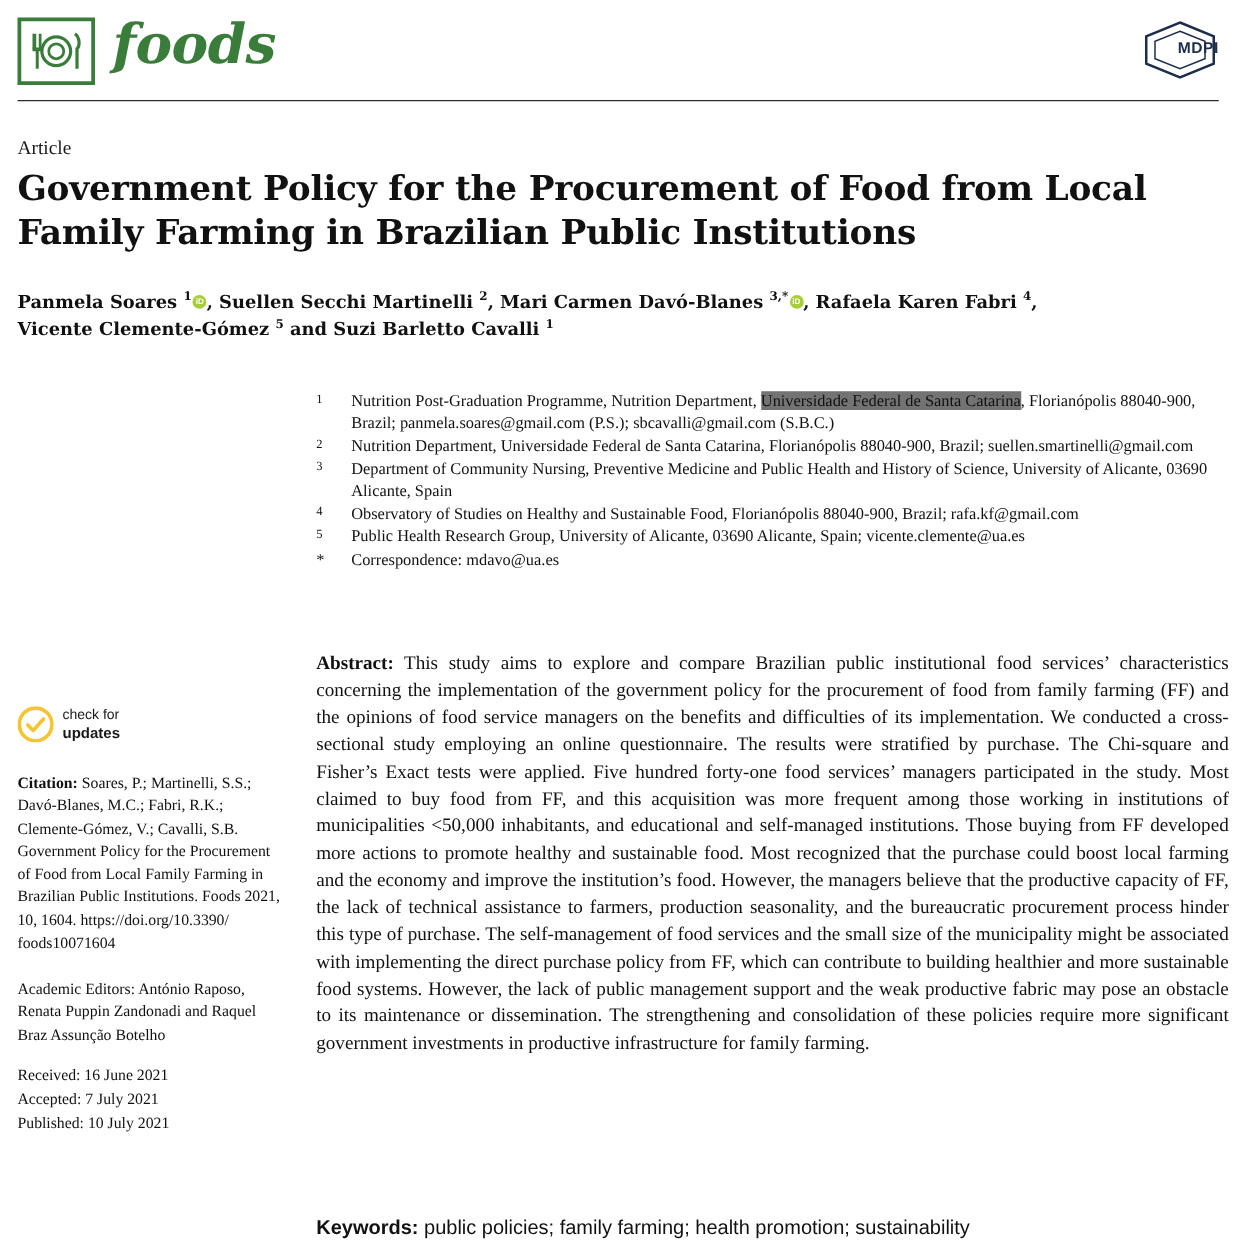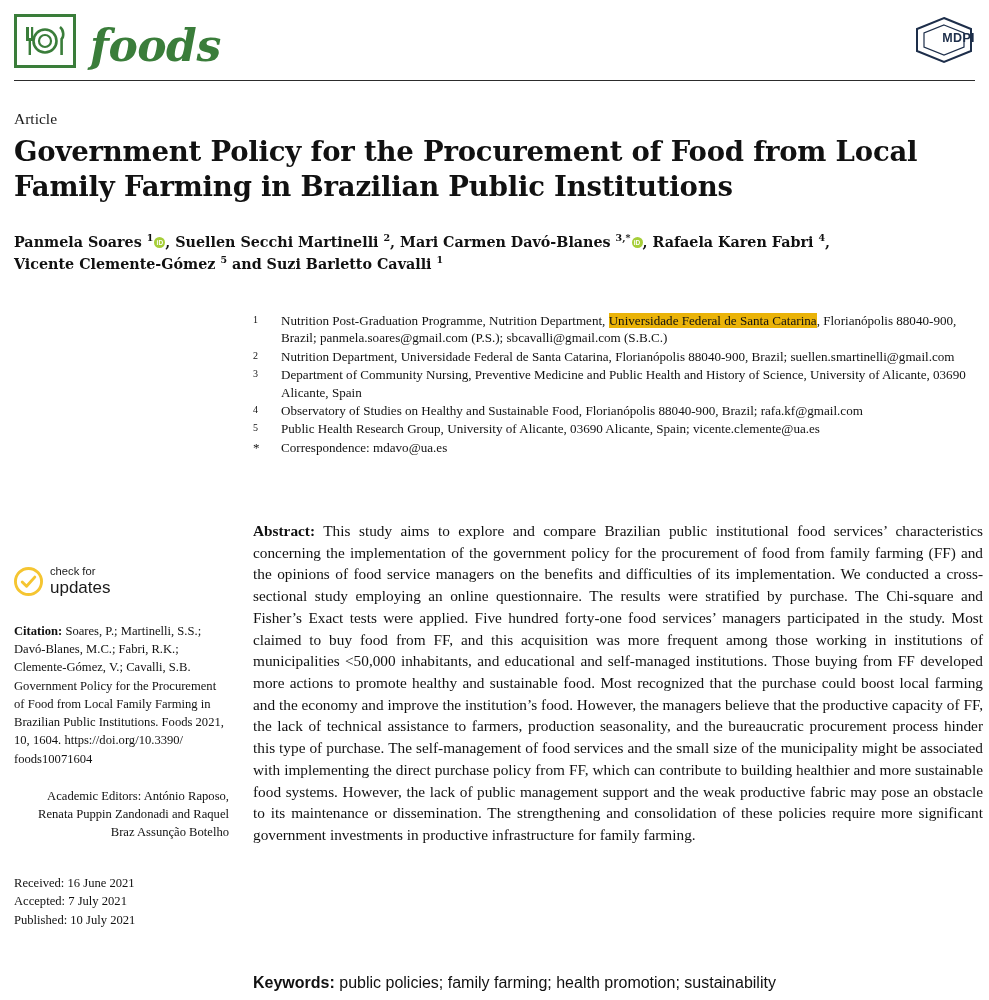--- a/index.html
+++ b/index.html
@@ -26,21 +26,21 @@
   
   .masthead {
     position: absolute;
     top: 14px;
     left: 14px;
     right: 14px;
     height: 62px;
   }
   .journal-wrap {
     display: flex;
-    align-items: flex-end;
+    align-items: flex-start;
     gap: 14px;
   }
   .journal-logo {
     width: 62px;
     height: 54px;
     border: 3px solid #3a7d3a;
     box-sizing: border-box;
     display: flex;
     align-items: center;
     justify-content: center;
@@ -169,21 +169,21 @@
     font-size: 10px;
     padding-top: 1px;
     text-align: left;
   }
   .affil-num.star {
     font-size: 13px;
     padding-top: 0;
   }
   .affil-text { flex: 1; }
   .highlight {
-    background: #eab308;
+    background: #737373;
   }
 
   
   .abstract {
     position: absolute;
     left: 253px;
     top: 520px;
     width: 730px;
     font-family: "Liberation Serif", serif;
     font-size: 15.3px;
@@ -224,28 +224,27 @@
     width: 29px;
     height: 29px;
     flex: 0 0 29px;
   }
   .cu-text {
     font-family: "Liberation Sans", sans-serif;
     font-size: 11.2px;
     line-height: 1.2;
     color: #1a1a1a;
   }
-  .cu-text .bold { font-weight: normal; font-size: 17px; }
+  .cu-text .bold { font-weight: bold; font-size: 12px; }
   .citation {
     margin-bottom: 19px;
   }
   .citation .lbl { font-weight: bold; }
   .academic {
-    margin-bottom: 32px;
-    text-align: right;
+    margin-bottom: 14px;
   }
   .dates div { line-height: 1.5; }
 </style>
 </head>
 <body>
 
 <div class="page">
 
   <div class="masthead">
     <div class="journal-wrap">

